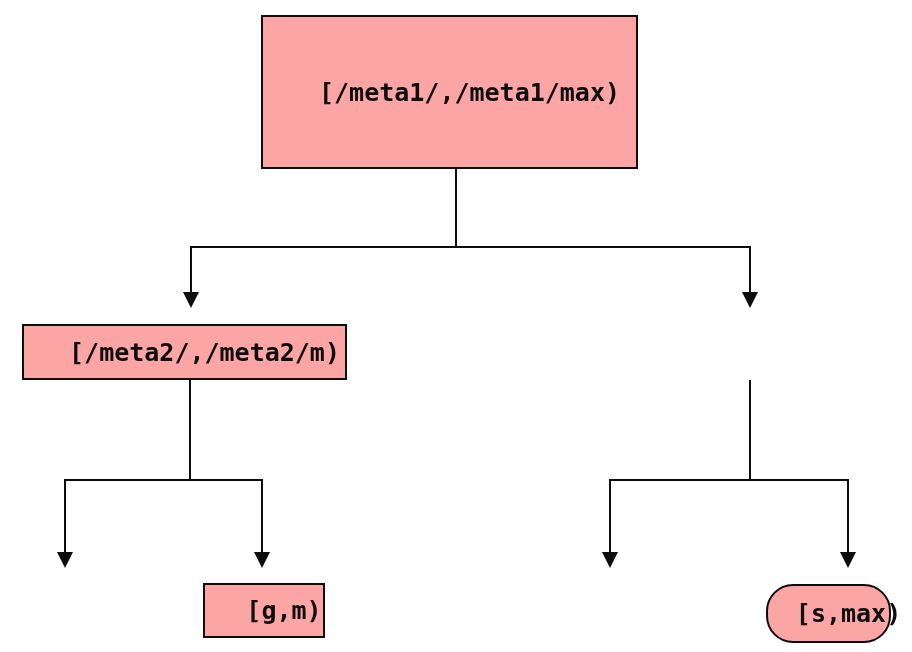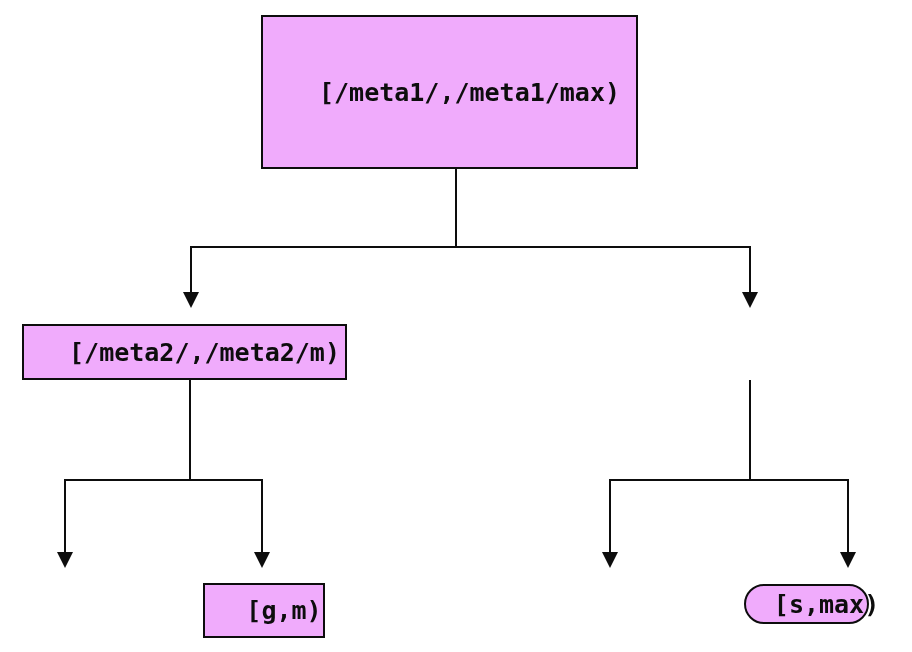--- a/index.html
+++ b/index.html
@@ -18,38 +18,38 @@
   .edges {
     position: absolute;
     left: 0;
     top: 0;
     z-index: 1;
   }
   .node {
     position: absolute;
     box-sizing: border-box;
     border: 2.5px solid #0d0d0d;
-    background: #f0abfc;
+    background: #fca5a5;
     color: #0d0d0d;
     display: flex;
     align-items: center;
     justify-content: center;
     font-size: 25px;
     font-weight: bold;
     white-space: nowrap;
     z-index: 2;
     padding-left: 40px;
   }
   .node-root  { left: 261px; top: 15px;  width: 377px; height: 154px; }
   .node-mid-l { left: 22px;  top: 324px; width: 325px; height: 56px; }
   .node-mid-r { left: 580px; top: 324px; width: 323px; height: 56px; }
   .node-leaf-ag   { left: 8px;   top: 583px; width: 100px; height: 55px; }
   .node-leaf-gm   { left: 203px; top: 583px; width: 122px; height: 55px; }
   .node-leaf-ms   { left: 553px; top: 584px; width: 100px; height: 55px; }
-  .node-leaf-smax { left: 744px; top: 584px; width: 125px; height: 40px; border-radius: 27px; }
+  .node-leaf-smax { left: 766px; top: 584px; width: 125px; height: 59px; border-radius: 27px; }
 </style>
 </head>
 <body>
 
 <div class="canvas">
 
   <svg class="edges" width="912" height="652" viewBox="0 0 912 652">
     <g stroke="#0d0d0d" stroke-width="2" fill="none" stroke-linejoin="miter" stroke-linecap="butt">
       <path d="M456 169 L456 248"></path>
       <path d="M191 294 L191 247 L750 247 L750 294"></path>

